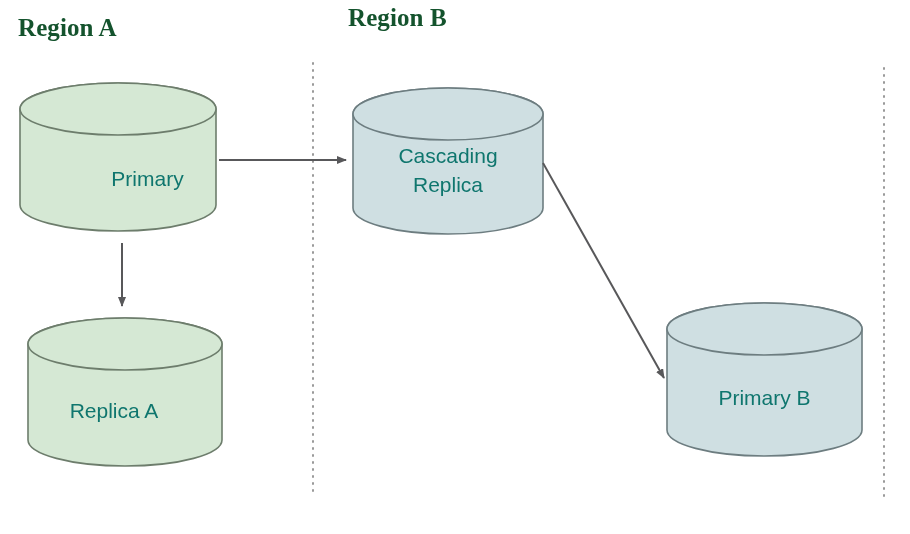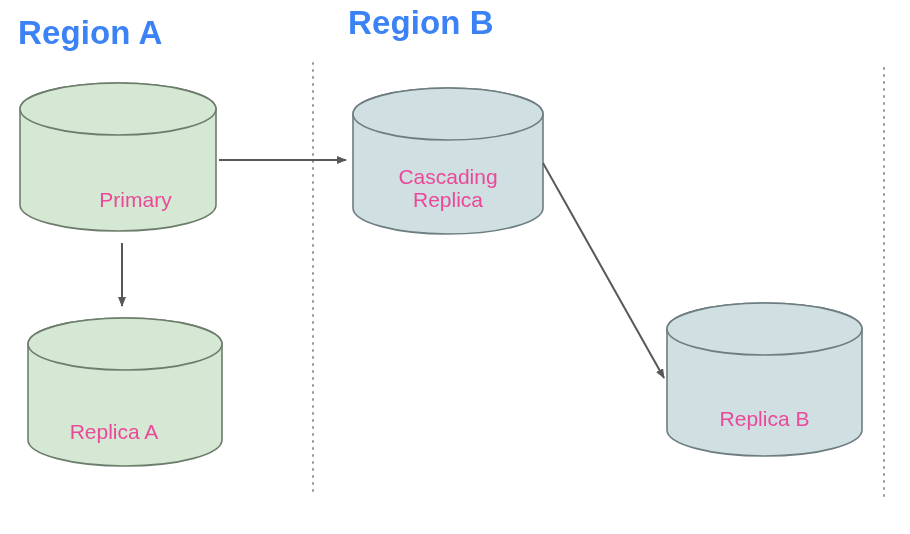--- a/index.html
+++ b/index.html
@@ -19,38 +19,37 @@
   }
   #diagram-svg {
     position: absolute;
     left: 0;
     top: 0;
     width: 910px;
     height: 534px;
   }
   .region-label {
     position: absolute;
-    font-family: Liberation Sans, sans-serif;
-    font-size: 33px;
+    font-family: Liberation Serif, serif;
+    font-size: 25px;
     font-weight: bold;
-    color: #3b82f6;
+    color: #14532d;
     white-space: nowrap;
     letter-spacing: 0.1px;
   }
   .node-label {
     position: absolute;
     font-family: "Liberation Sans", sans-serif;
     font-size: 21px;
     font-weight: normal;
-    color: #ec4899;
+    color: #0f766e;
     text-align: center;
-    line-height: 23px;
+    line-height: 29px;
     white-space: pre-line;
     pointer-events: none;
-    margin-top: 24px;
   }
 </style>
 </head>
 <body>
 
 <div id="canvas">
 
   <svg id="diagram-svg" viewBox="0 0 910 534" xmlns="http://www.w3.org/2000/svg">
     <defs>
       <marker id="arrowhead" markerWidth="10" markerHeight="8" refX="9" refY="4" orient="auto" markerUnits="userSpaceOnUse">
@@ -85,20 +84,20 @@
         <line x1="122" y1="243" x2="122" y2="306" stroke="#58585a" stroke-width="2" marker-end="url(#arrowhead)"></line>
         <line x1="543" y1="163" x2="664" y2="378" stroke="#58585a" stroke-width="2" marker-end="url(#arrowhead)"></line>
       </g>
   </svg>
 
   <div id="region-labels">
       <div class="region-label" style="left: 18px; top: 14px;">Region A</div>
       <div class="region-label" style="left: 348px; top: 4px;">Region B</div>
     </div>
   <div id="node-labels">
-      <div class="node-label" style="left: 20px; top: 164px; width: 231px;">Primary</div>
+      <div class="node-label" style="left: 20px; top: 164px; width: 231px; padding-left: 12px;">Primary</div>
       <div class="node-label" style="left: 28px; top: 396px; width: 172px;">Replica A</div>
       <div class="node-label" style="left: 353px; top: 141px; width: 190px;">Cascading
 Replica</div>
-      <div class="node-label" style="left: 667px; top: 383px; width: 195px;">Replica B</div>
+      <div class="node-label" style="left: 667px; top: 383px; width: 195px;">Primary B</div>
     </div>
 
 </div>
 
 </body></html>

